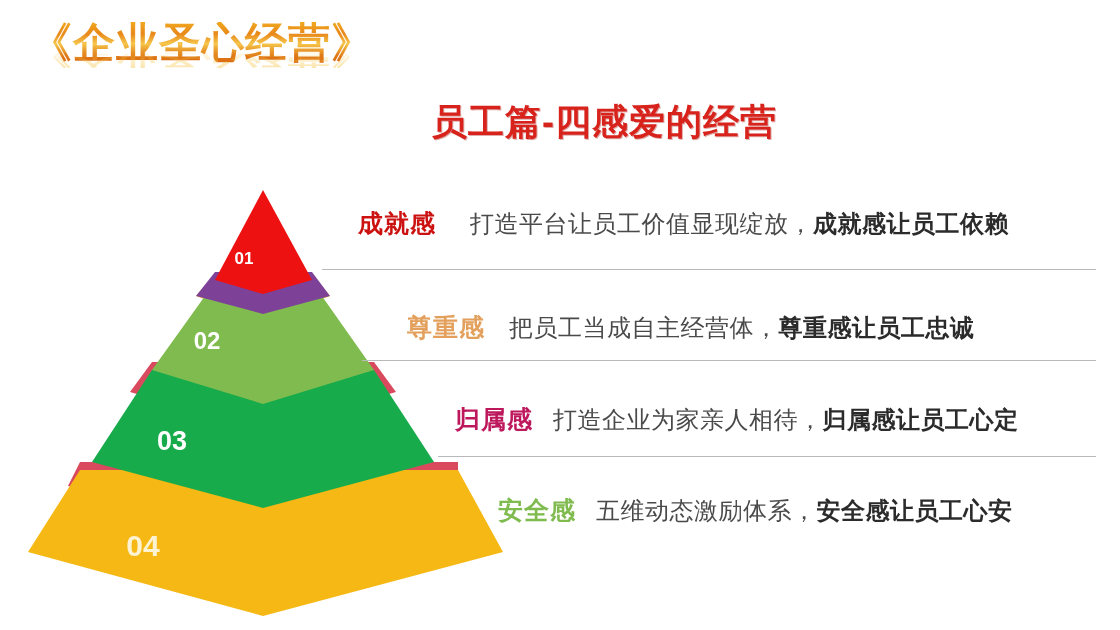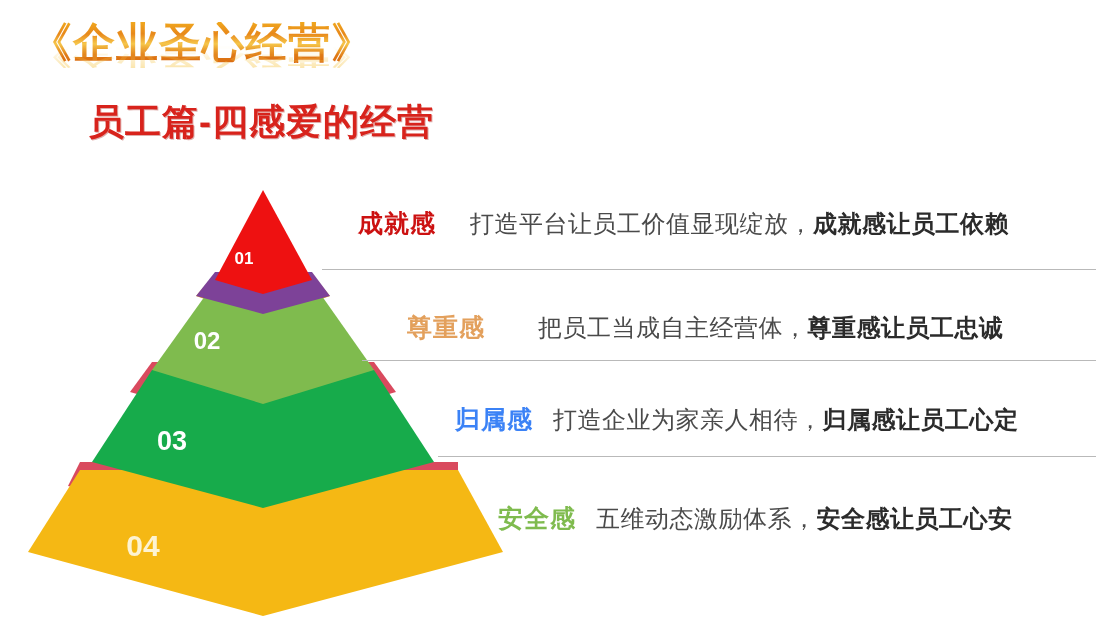--- a/index.html
+++ b/index.html
@@ -52,20 +52,21 @@
     opacity: .45;
     pointer-events: none;
   }
 
   
   #page-title {
     position: absolute;
     left: 0;
     right: 0;
     top: 98px;
+    text-align: center;
     padding-left: 88px;
     font-family: "Liberation Sans", "DejaVu Sans", sans-serif;
     font-size: 36px;
     font-weight: bold;
     color: #d8231c;
     letter-spacing: 1px;
     text-shadow: 1px 1px 0 rgba(160,20,15,.35);
   }
 
   
@@ -148,28 +149,28 @@
 <div id="rows">
 
   <div class="row" style="left:358px; top:207px;">
     <span class="row-key" id="key0" style="color: rgb(204, 17, 17);">成就感</span>
     <span class="row-desc" style="margin-left:34px;"><span id="plain0">打造平台让员工价值显现绽放，</span><span class="strong" id="strong0">成就感让员工依赖</span></span>
   </div>
   <div class="divider" style="left: 322px; top: 269px; width: 774px; background: rgb(185, 185, 185);"></div>
 
   <div class="row" style="left:407px; top:311px;gap:8px;">
     <span class="row-key" id="key1" style="color: rgb(227, 160, 92);">尊重感</span>
-    <span class="row-desc" style="margin-left:45px;"><span id="plain1">把员工当成自主经营体，</span><span class="strong" id="strong1">尊重感让员工忠诚</span></span>
+    <span class="row-desc" style="margin-left:16px;"><span id="plain1">把员工当成自主经营体，</span><span class="strong" id="strong1">尊重感让员工忠诚</span></span>
   </div>
   <div class="divider" style="left: 362px; top: 360px; width: 734px; background: rgb(185, 185, 185);"></div>
 
   <div class="row" style="left:455px; top:403px;">
-    <span class="row-key" id="key2" style="color: #3b82f6;">归属感</span>
+    <span class="row-key" id="key2" style="color: #be185d;">归属感</span>
     <span class="row-desc" style="margin-left:20px;"><span id="plain2">打造企业为家亲人相待，</span><span class="strong" id="strong2">归属感让员工心定</span></span>
   </div>
   <div class="divider" style="left: 438px; top: 456px; width: 658px; background: rgb(185, 185, 185);"></div>
 
-  <div class="row" style="left:498px; top:494px;margin-top:8px;">
+  <div class="row" style="left:498px; top:494px;">
     <span class="row-key" id="key3" style="color: rgb(127, 187, 78);">安全感</span>
     <span class="row-desc" style="margin-left:20px;font-family:Liberation Mono, monospace;"><span id="plain3">五维动态激励体系，</span><span class="strong" id="strong3">安全感让员工心安</span></span>
   </div>
 
 </div>
 
 </body></html>

